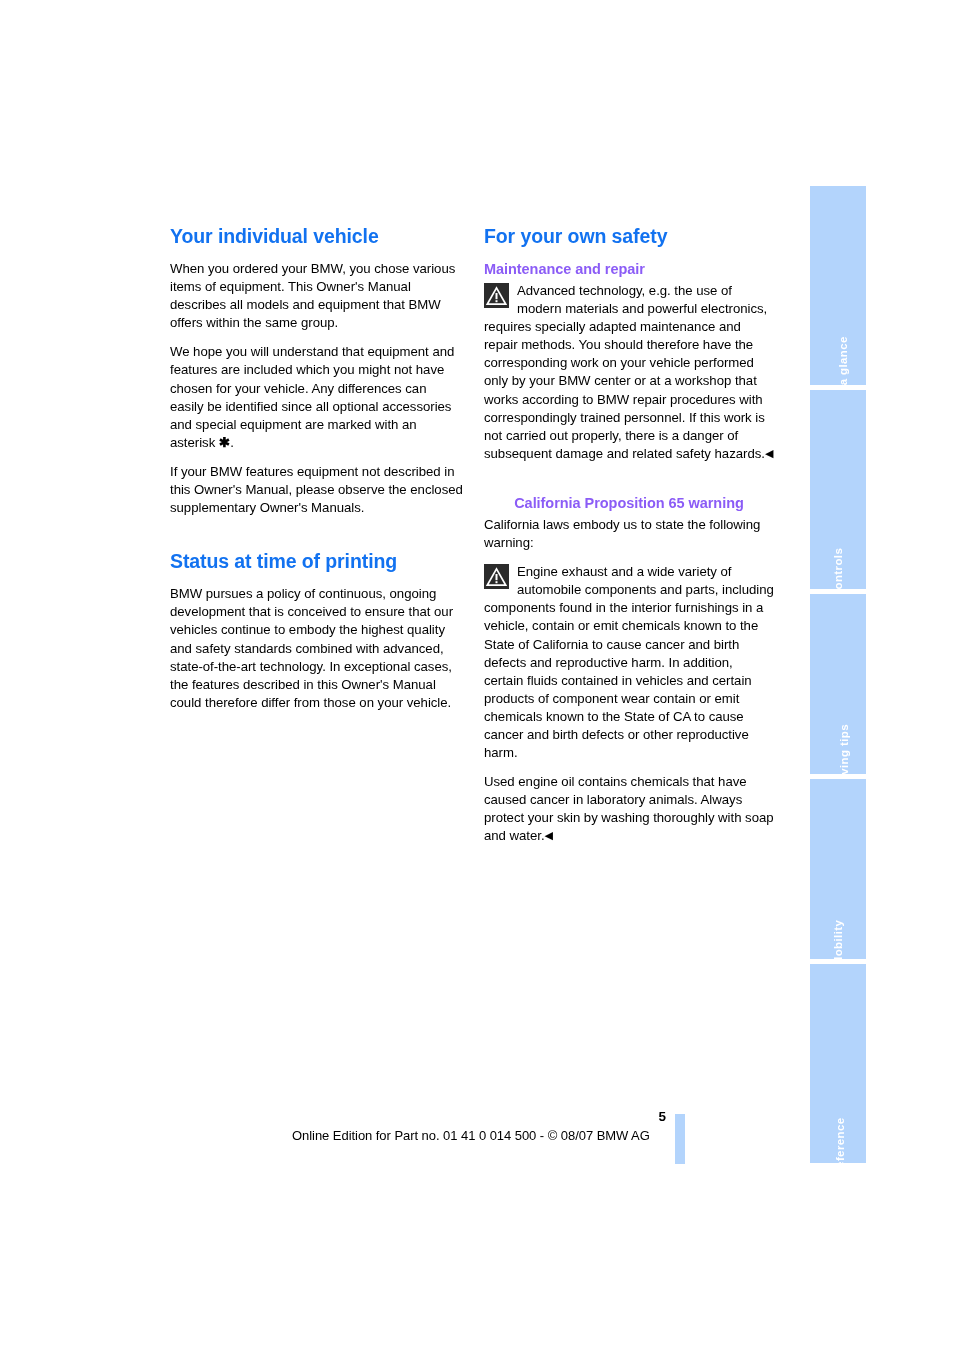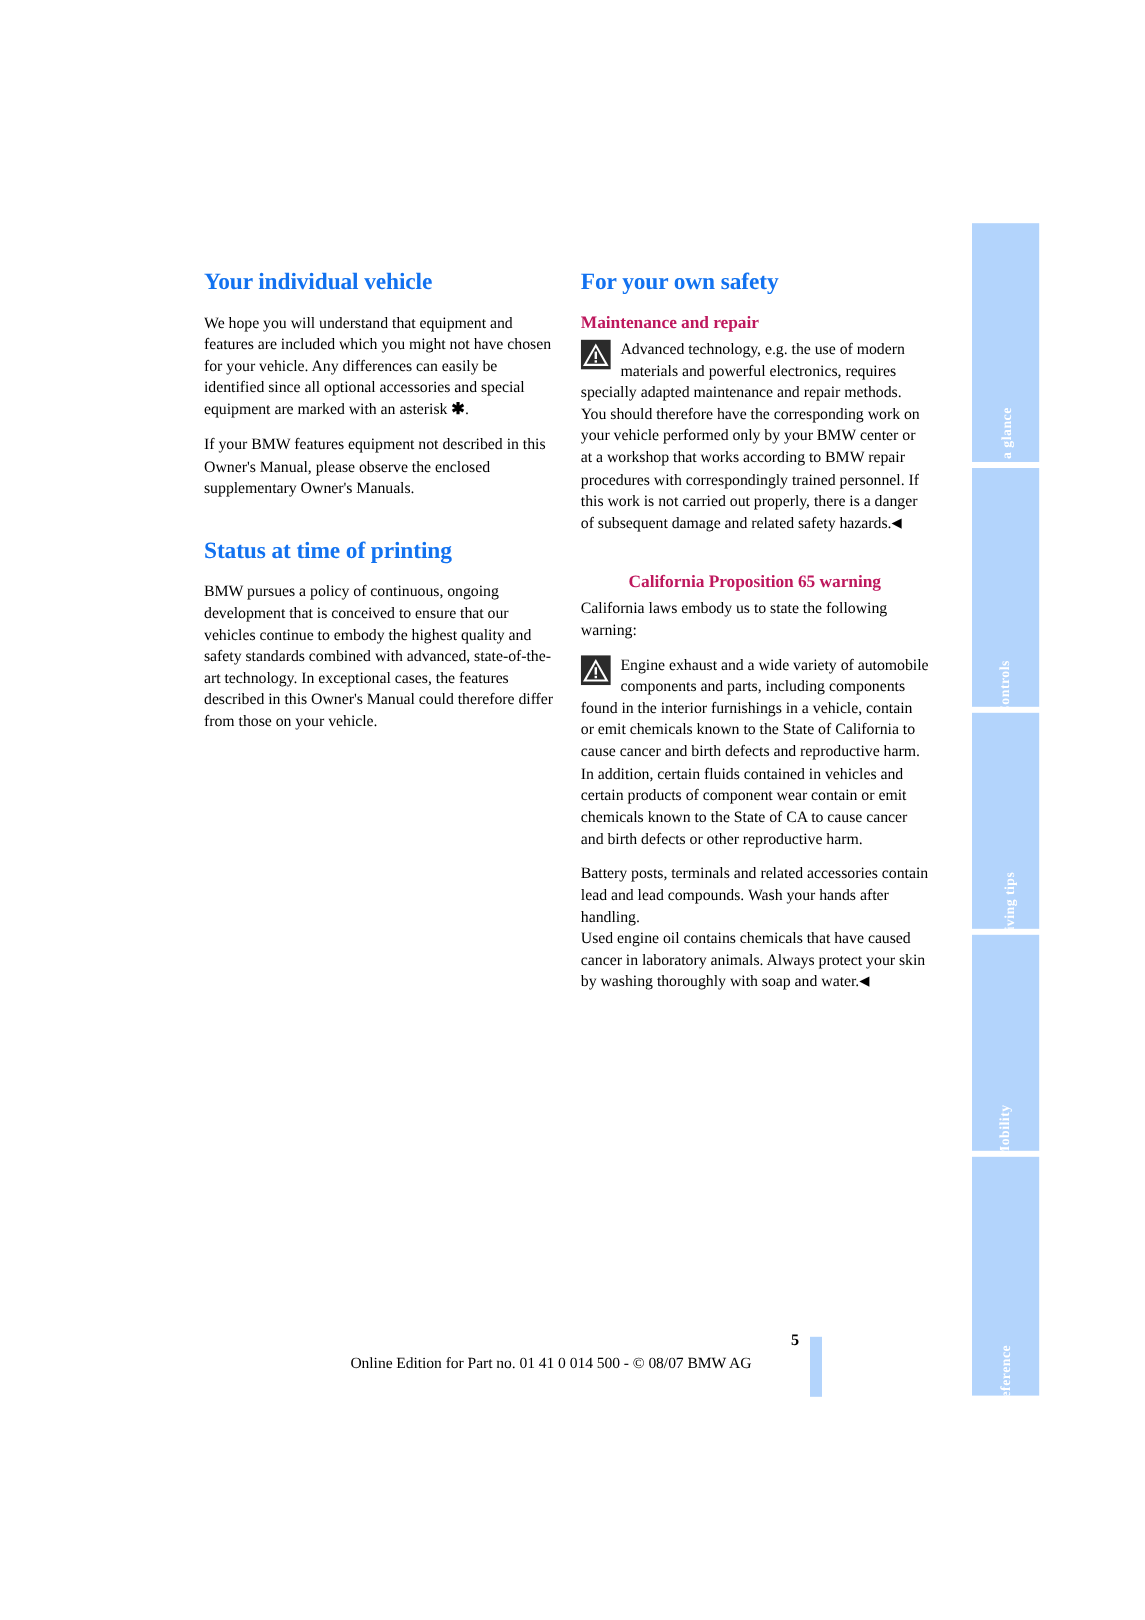--- a/index.html
+++ b/index.html
@@ -12,21 +12,20 @@
     height: 1350px;
     position: relative;
     font-family: "Liberation Sans", sans-serif;
     color: #000000;
     overflow: hidden;
   }
 
   .page {
     position: absolute;
     inset: 0;
-    font-family: Liberation Serif, serif;
   }
 
   
   .col {
     position: absolute;
     top: 224px;
   }
   .col-left  { left: 170px; width: 293px; }
   .col-right { left: 484px; width: 290px; }
 
@@ -39,21 +38,21 @@
     letter-spacing: -0.1px;
   }
   h1.section-title.spaced {
     margin-top: 32px;
   }
 
   h2.sub-title {
     font-size: 14.5px;
     line-height: 19px;
     font-weight: bold;
-    color: #be185d;
+    color: #8b5cf6;
     margin: 0 0 3px 0;
     letter-spacing: -0.05px;
   }
   h2.sub-title.gap {
     margin-top: 31px;
     text-align: center;
   }
 
   p.body {
     font-size: 13.2px;
@@ -159,20 +158,21 @@
 </style>
 </head>
 <body>
 
 <div class="page">
 
   <div class="col col-left">
 
     <h1 class="section-title">Your individual vehicle</h1>
 
+    <p class="body">When you ordered your BMW, you chose various items of equipment. This Owner's Manual describes all models and equipment that BMW offers within the same group.</p>
 
     <p class="body"><span>We hope you will understand that equipment and features are included which you might not have chosen for your vehicle. Any differences can easily be identified since all optional accessories and special equipment are marked with an asterisk </span><span class="asterisk">✱</span><span>.</span></p>
 
     <p class="body">If your BMW features equipment not described in this Owner's Manual, please observe the enclosed supplementary Owner's Manuals.</p>
 
     <h1 class="section-title spaced">Status at time of printing</h1>
 
     <p class="body">BMW pursues a policy of continuous, ongoing development that is conceived to ensure that our vehicles continue to embody the highest quality and safety standards combined with advanced, state-of-the-art technology. In exceptional cases, the features described in this Owner's Manual could therefore differ from those on your vehicle.</p>
   </div>
 
@@ -203,21 +203,20 @@
         <svg width="25" height="25" viewBox="0 0 25 25" aria-hidden="true">
           <rect x="0" y="0" width="25" height="25" fill="#2b2b2b"></rect>
           <path d="M12.5 3.2 L23.2 22.0 L1.8 22.0 Z" fill="#ffffff"></path>
           <path d="M12.5 6.6 L20.2 20.2 L4.8 20.2 Z" fill="#2b2b2b"></path>
           <rect x="11.5" y="10.0" width="2.0" height="6.2" fill="#ffffff"></rect>
           <rect x="11.5" y="17.2" width="2.0" height="2.0" fill="#ffffff"></rect>
         </svg>
       </span><span>Engine exhaust and a wide variety of automobile components and parts, including components found in the interior furnishings in a vehicle, contain or emit chemicals known to the State of California to cause cancer and birth defects and reproductive harm. In addition, certain fluids contained in vehicles and certain products of component wear contain or emit chemicals known to the State of CA to cause cancer and birth defects or other reproductive harm.</span>
     </p>
 
-    <p class="body tight">Battery posts, terminals and related accessories contain lead and lead compounds. Wash your hands after handling.</p>
 
     <p class="body"><span>Used engine oil contains chemicals that have caused cancer in laboratory animals. Always protect your skin by washing thoroughly with soap and water.</span><span class="end-mark">◀</span></p>
   </div>
 
   <div class="sidebar">
 
     <div class="tab" style="top:0px; height:199px;">
       <div class="tab-label">
         <span>At a glance</span>
       </div>

